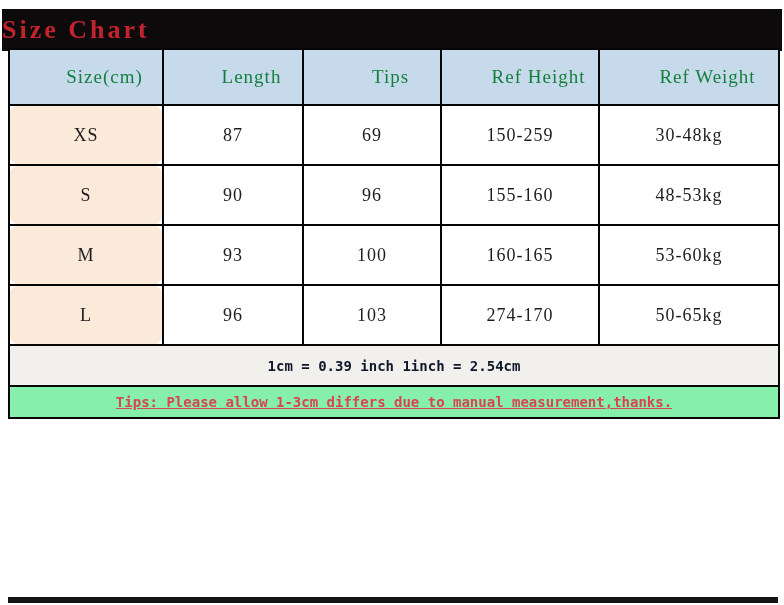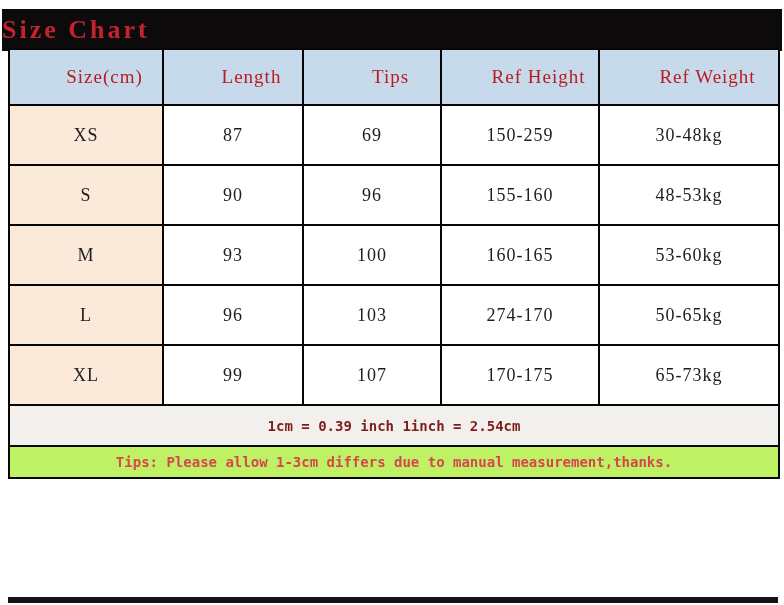--- a/index.html
+++ b/index.html
@@ -47,51 +47,53 @@
     border: 2px solid #060606;
     text-align: center;
     vertical-align: middle;
     padding: 0;
   }
   tr.header-row {
     height: 56px;
     background: #c7daec;
   }
   tr.header-row th {
-    color: #b91c1c;
+    color: #15803d;
     font-size: 19px;
     font-weight: normal;
     letter-spacing: 1px;
     padding-left: 37px;
   }
   tr.data-row {
     height: 60px;
     background: #ffffff;
   }
   tr.data-row td {
     color: #1d1d1d;
     font-size: 18px;
     letter-spacing: 1px;
+    border-radius: 12px;
   }
   tr.data-row td.size-cell {
     background: #fbe9da;
   }
   tr.note-row td {
     background: #f2f0ed;
-    color: #7f1d1d;
+    color: #0f172a;
     font-family: "DejaVu Sans Mono", monospace;
     font-size: 14px;
     font-weight: bold;
     letter-spacing: 0px;
   }
   tr.note-row.conversion { height: 41px; }
   tr.note-row.tips { height: 32px; }
   tr.note-row.tips td {
-    background: #bef264;
+    background: #86efac;
     color: #d8454e;
+    text-decoration: underline;
   }
   .bottom-bar {
     position: absolute;
     left: 8px;
     top: 597px;
     width: 770px;
     height: 6px;
     background: #141214;
   }
 </style>
@@ -142,27 +144,20 @@
         <td>160-165</td>
         <td>53-60kg</td>
       </tr>
       <tr class="data-row">
         <td class="size-cell">L</td>
         <td>96</td>
         <td>103</td>
         <td>274-170</td>
         <td>50-65kg</td>
       </tr>
-      <tr class="data-row">
-        <td class="size-cell">XL</td>
-        <td>99</td>
-        <td>107</td>
-        <td>170-175</td>
-        <td>65-73kg</td>
-      </tr>
 
       <tr class="note-row conversion">
         <td colspan="5">1cm = 0.39 inch  1inch = 2.54cm</td>
       </tr>
       <tr class="note-row tips">
         <td colspan="5">Tips: Please allow 1-3cm differs due to manual measurement,thanks.</td>
       </tr>
     </tbody>
   </table>
 

